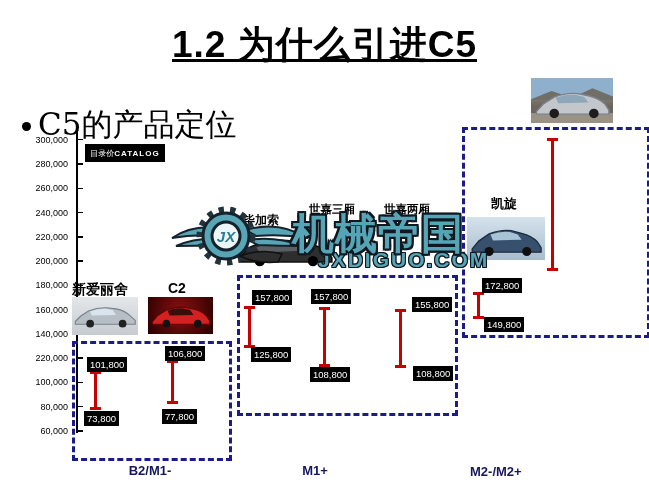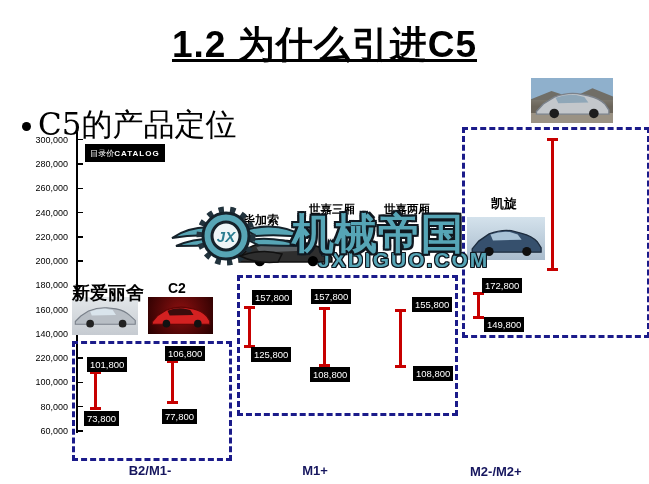--- a/index.html
+++ b/index.html
@@ -86,21 +86,21 @@
 <div class="ytick" style="top:353px">220,000</div>
 <div class="ytick" style="top:377px">100,000</div>
 <div class="ytick" style="top:402px">80,000</div>
 <div class="ytick" style="top:426px">60,000</div>
 
 <div class="abs" id="catalog-badge">
   <span class="cn">目录价</span>
   <span class="en">CATALOG</span>
 </div>
 
-<div class="clabel" style="left:72px;top:281px;font-size:18px">新爱丽舍</div>
+<div class="clabel" style="left:72px;top:281px;font-size:14px">新爱丽舍</div>
 <div class="clabel" style="left:168px;top:280px;font-size:14px">C2</div>
 
 <div class="cartile" id="car-elysee">
   <svg viewBox="0 0 120 60">
       <path d="M6 40 L16 30 L30 21 Q47 14 63 15 L80 17 Q96 20 105 29 L115 38 L115 45 L6 45 Z" fill="#b8bec5" stroke="#79808a" stroke-width="2"></path>
       <path d="M33 22 Q47 16 61 17 L74 19 L80 28 L36 29 Z" fill="#d9e4ec"></path>
       <circle cx="33" cy="44" r="7" fill="#222"></circle>
       <circle cx="92" cy="44" r="7" fill="#222"></circle>
     </svg>
 </div>

